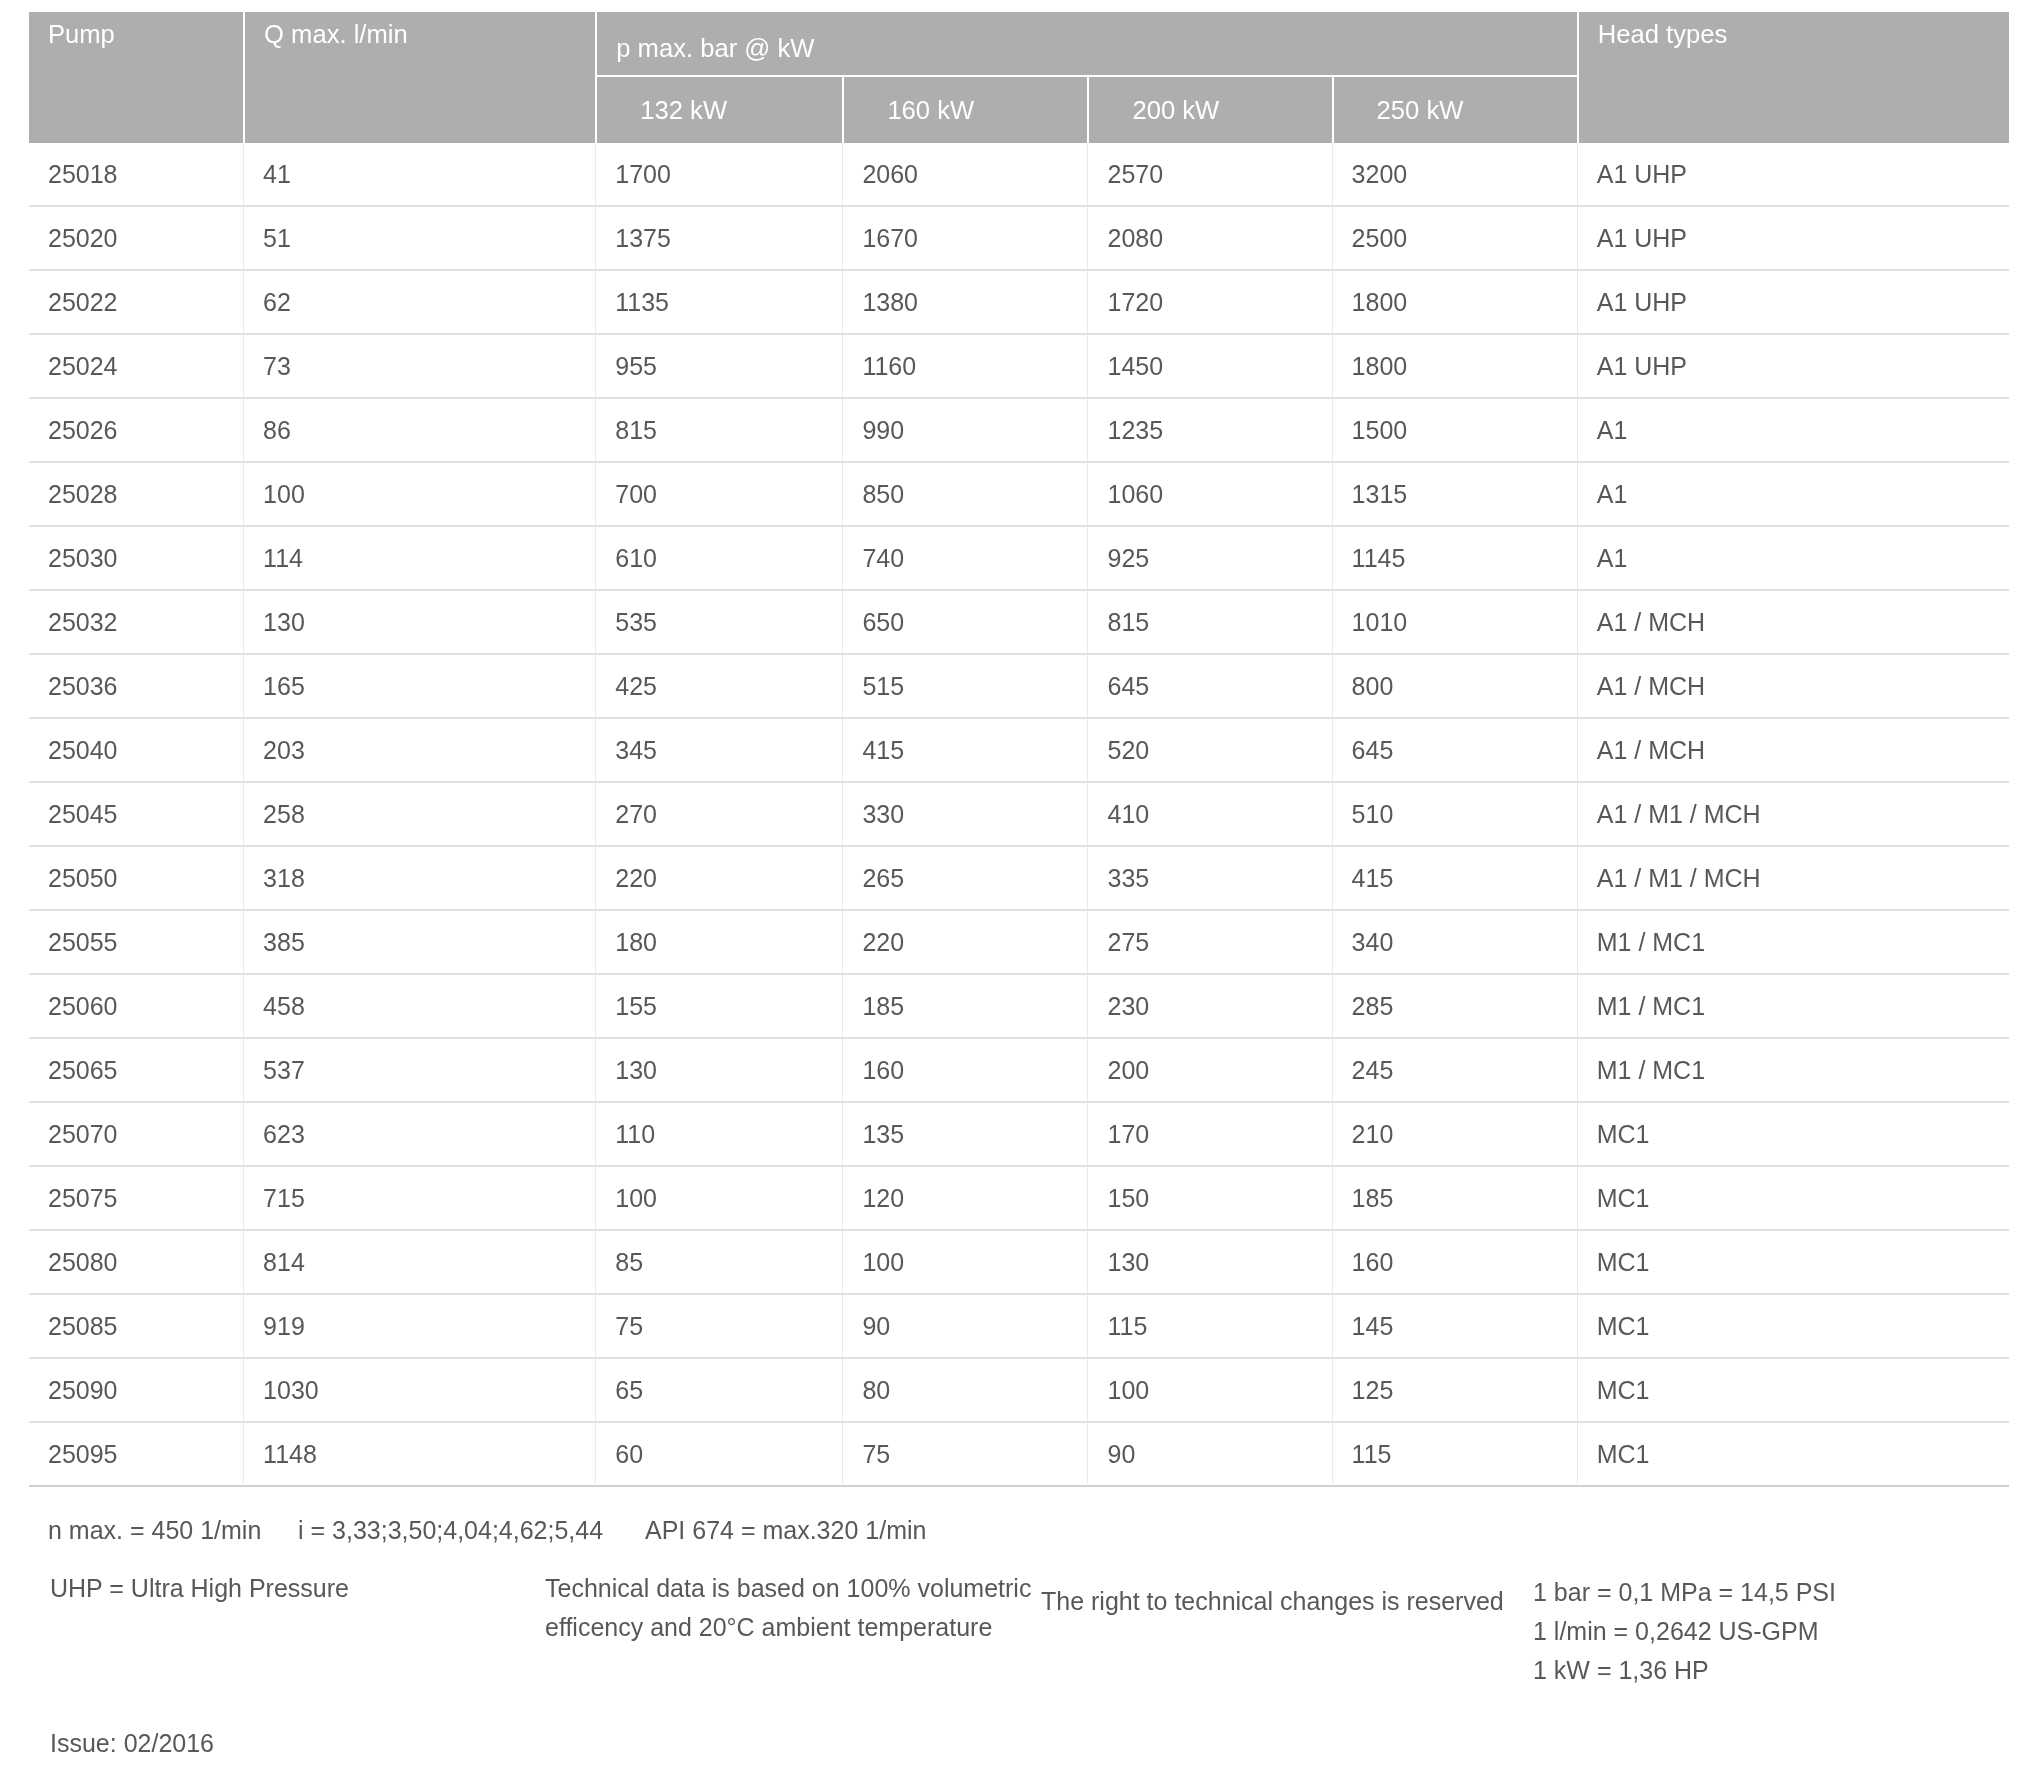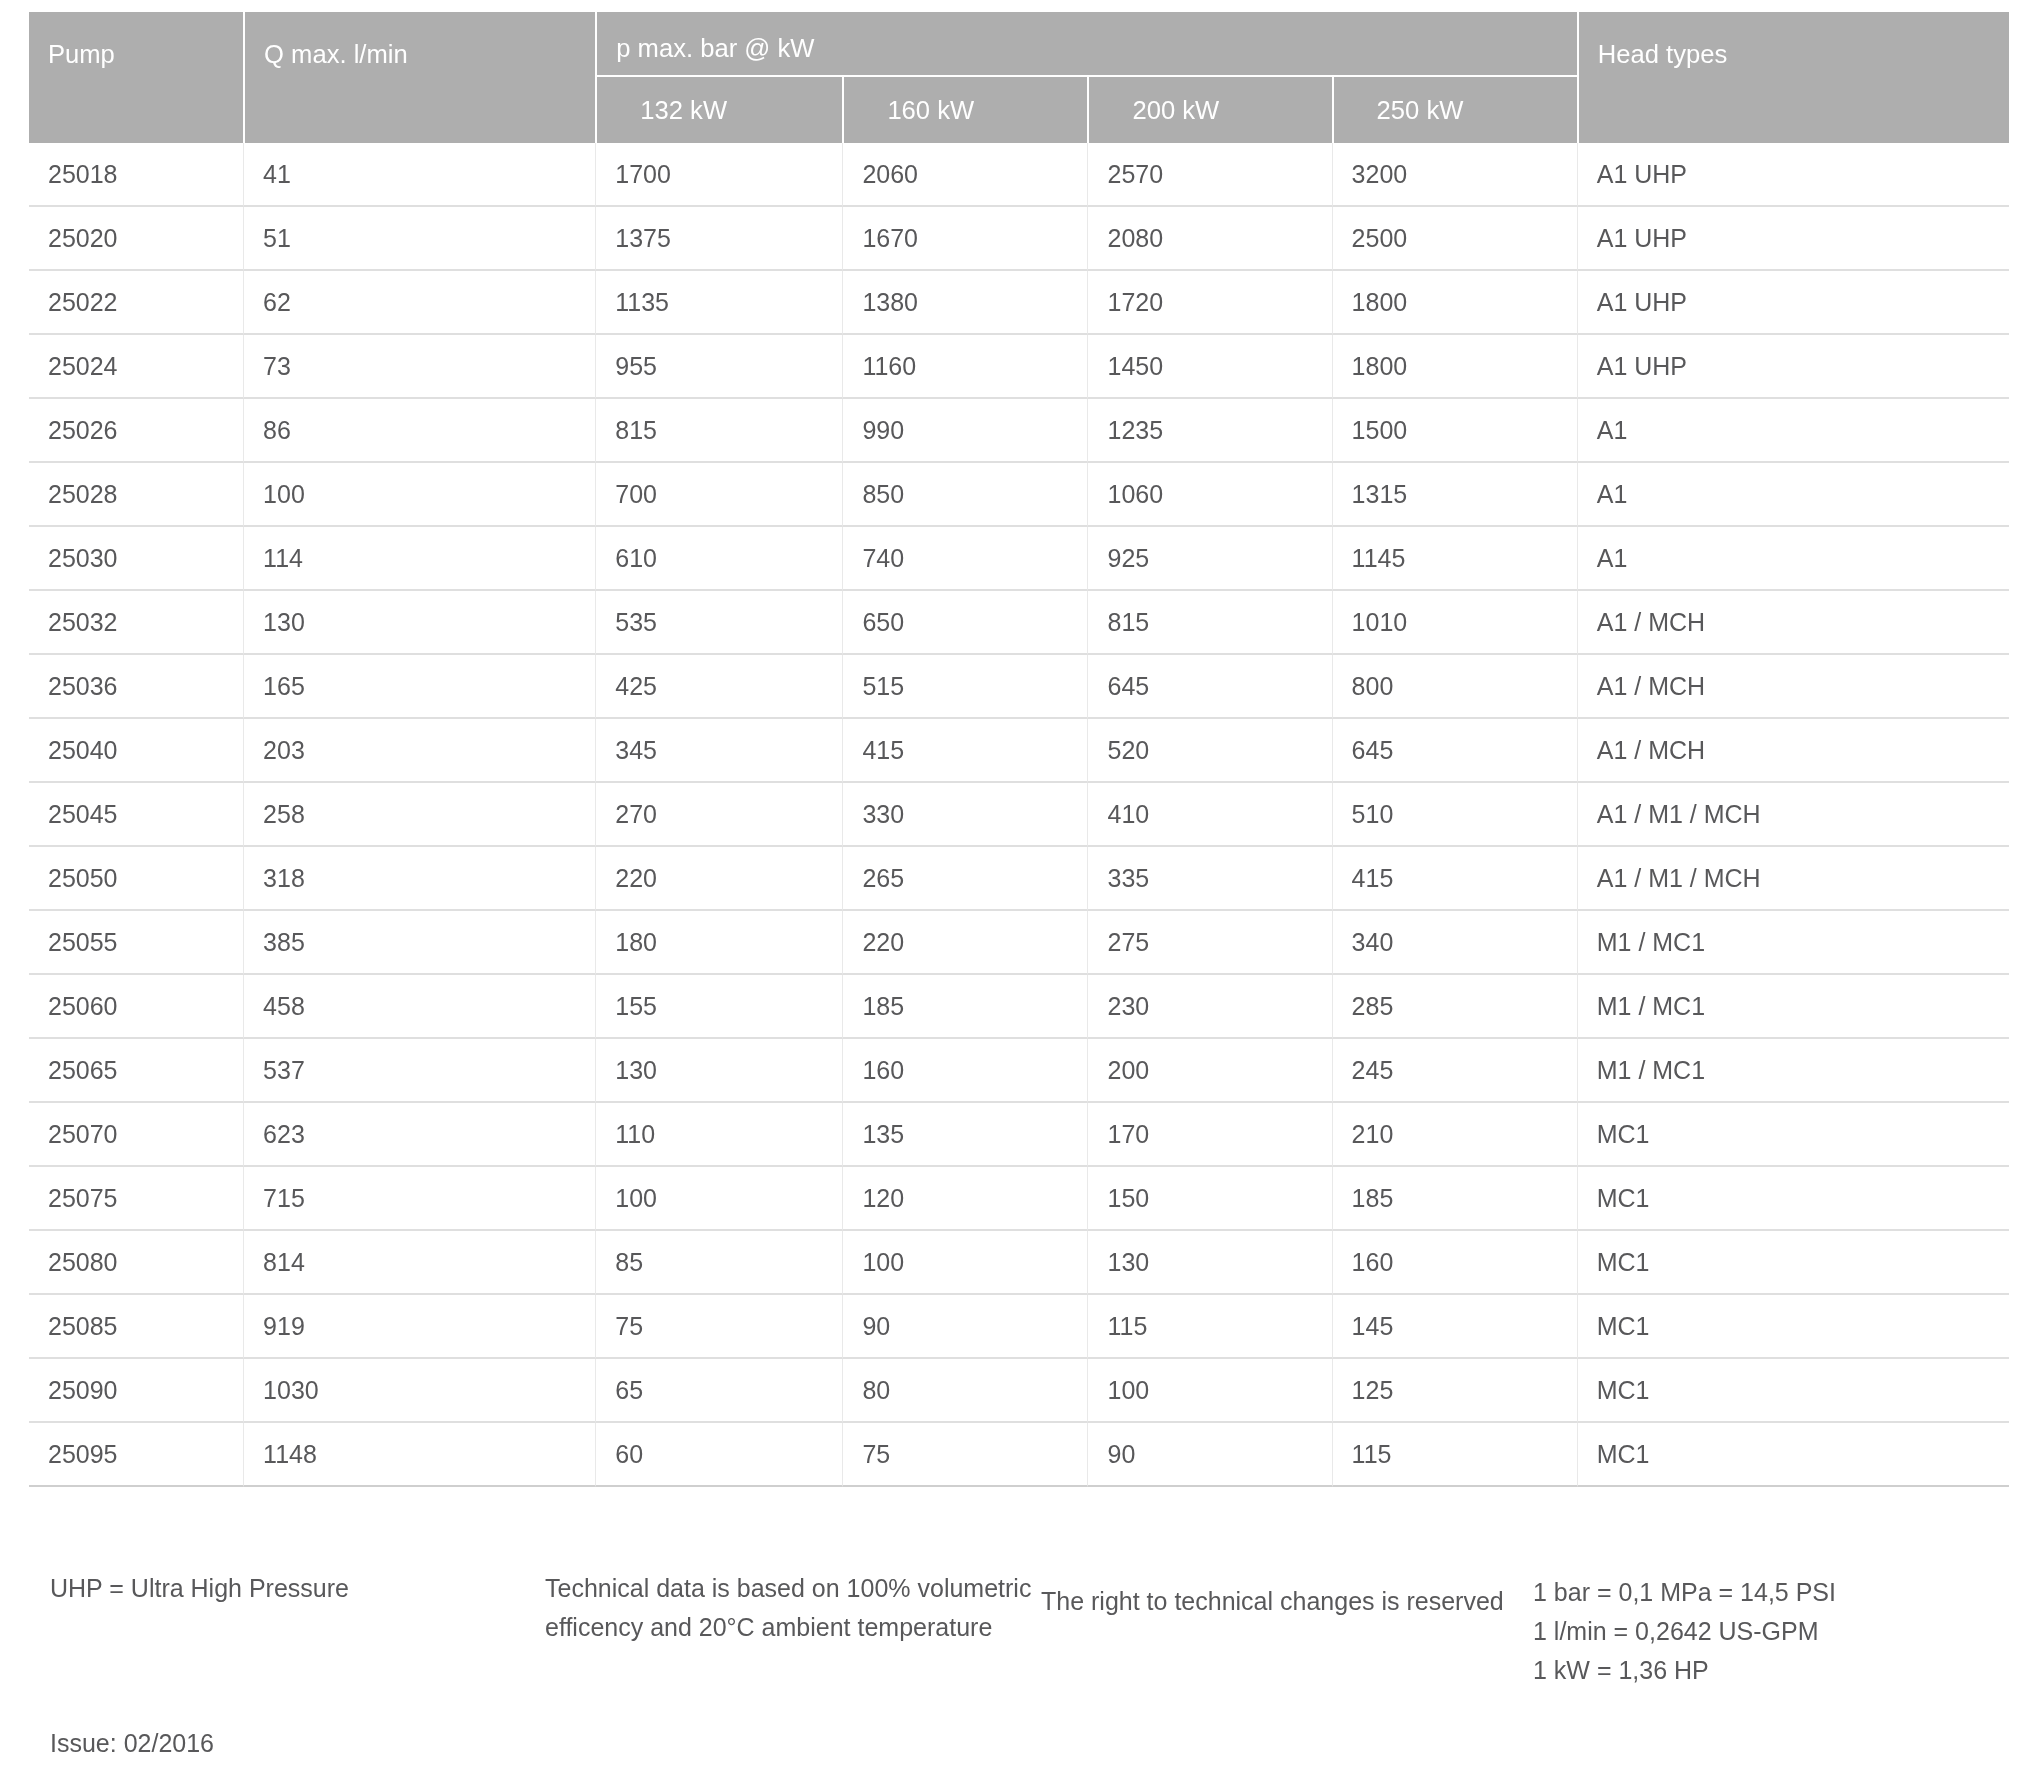--- a/index.html
+++ b/index.html
@@ -41,21 +41,21 @@
     font-weight: 300;
     font-size: 25.6px;
     text-align: left;
     padding: 0 0 0 19px;
     box-sizing: border-box;
   }
   thead tr.h1 { height: 65px; }
   thead tr.h2 { height: 66px; }
   thead th.span2 {
     vertical-align: top;
-    padding-top: 28px;
+    padding-top: 8px;
   }
   thead th.group {
     vertical-align: top;
     padding-top: 22px;
     border-bottom: 2.6px solid #ffffff;
   }
   thead th.sep { border-left: 2.6px solid #ffffff; margin-top: 22px; }
   thead tr.h2 th { vertical-align: middle; padding-left: 43px; }
 
   tbody td {
@@ -301,20 +301,25 @@
           <td class="vsep">1148</td>
           <td class="vsep">60</td>
           <td class="vsep">75</td>
           <td class="vsep">90</td>
           <td class="vsep">115</td>
           <td class="vsep">MC1</td>
         </tr>
       </tbody>
   </table>
 
+  <div class="note-line1">
+    <span class="seg1">n max. = 450 1/min</span>
+    <span class="seg2">i = 3,33;3,50;4,04;4,62;5,44</span>
+    <span class="seg3">API 674 = max.320 1/min</span>
+  </div>
 
   <div class="footer-block">
     <div class="f-uhp">UHP = Ultra High Pressure</div>
     <div class="f-technical">Technical data is based on 100% volumetric efficency and 20°C ambient temperature</div>
     <div class="f-rights">The right to technical changes is reserved</div>
     <div class="f-conv">
       <div>1 bar = 0,1 MPa = 14,5 PSI</div>
       <div>1 l/min = 0,2642 US-GPM</div>
       <div>1 kW = 1,36 HP</div>
     </div>

